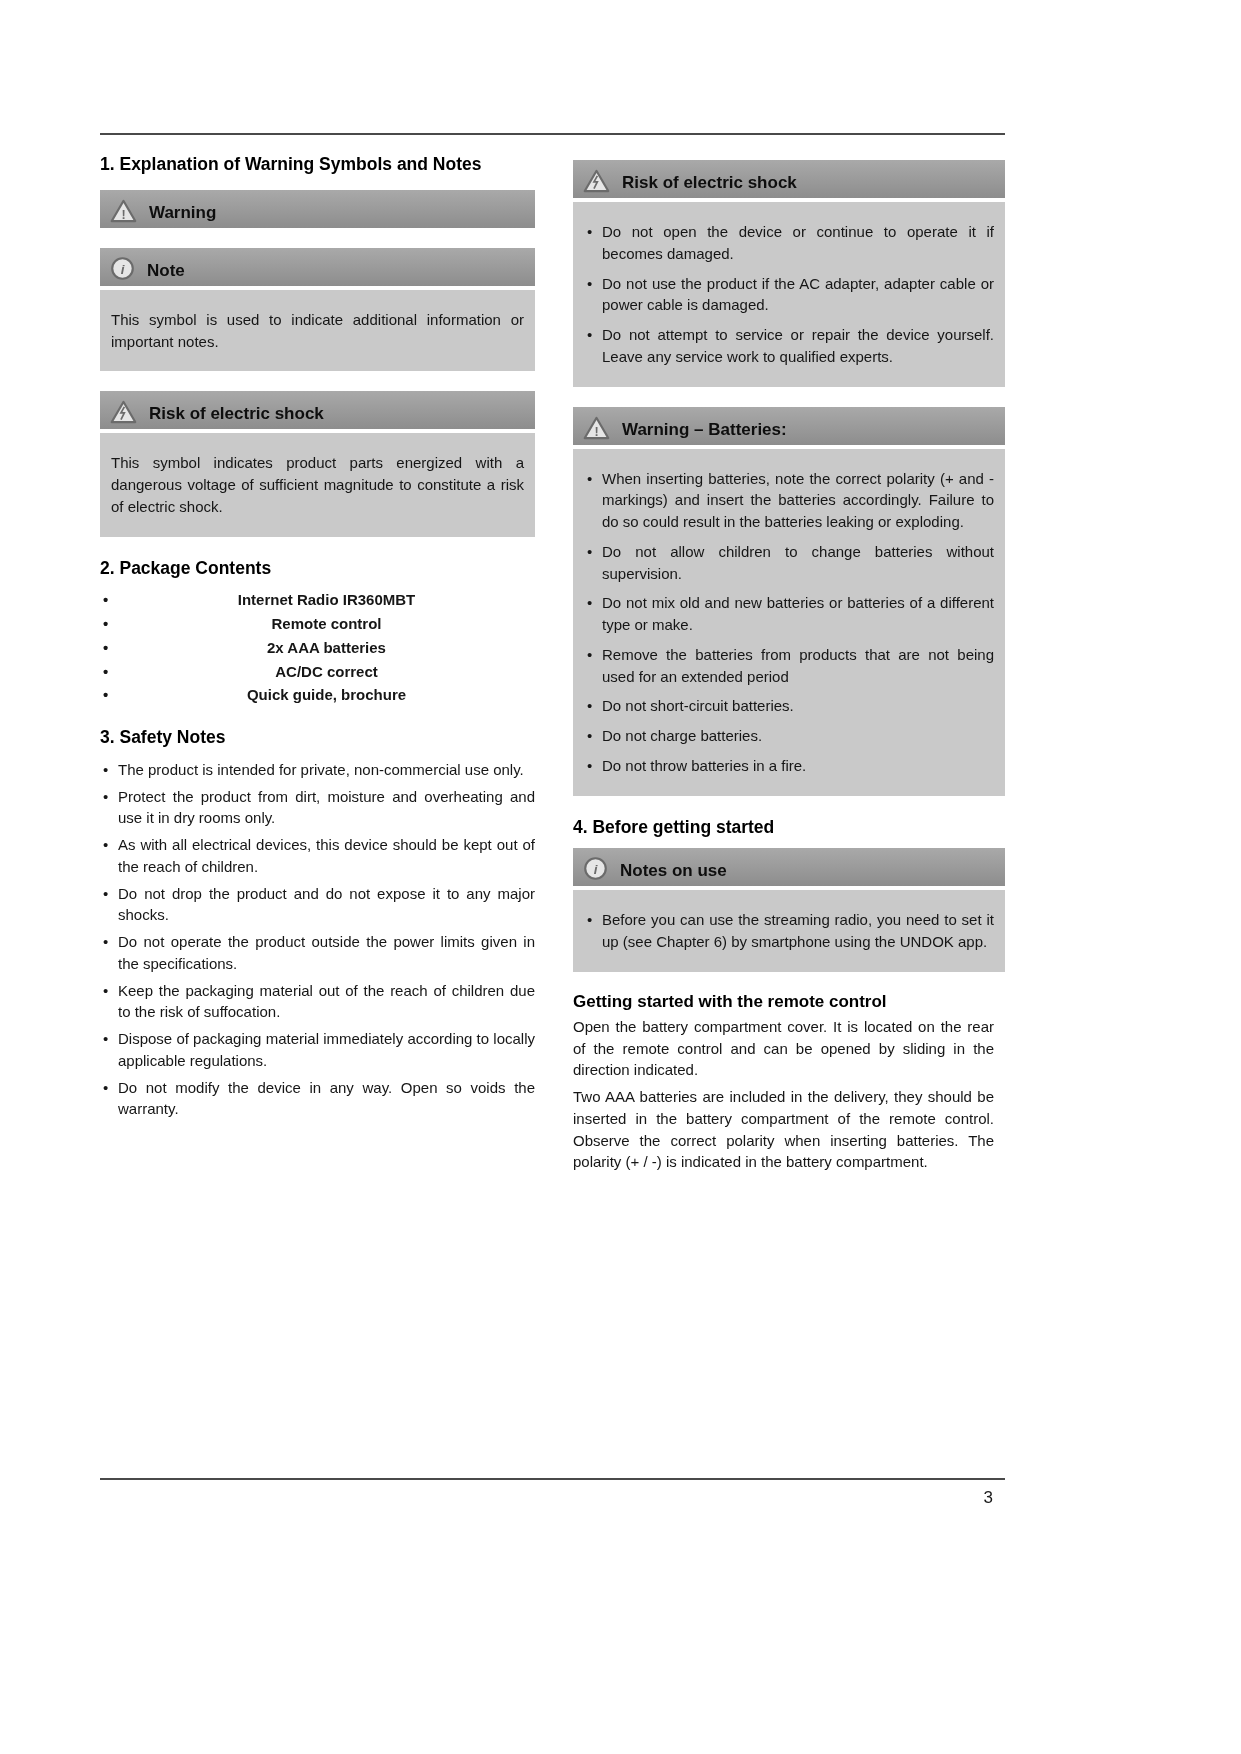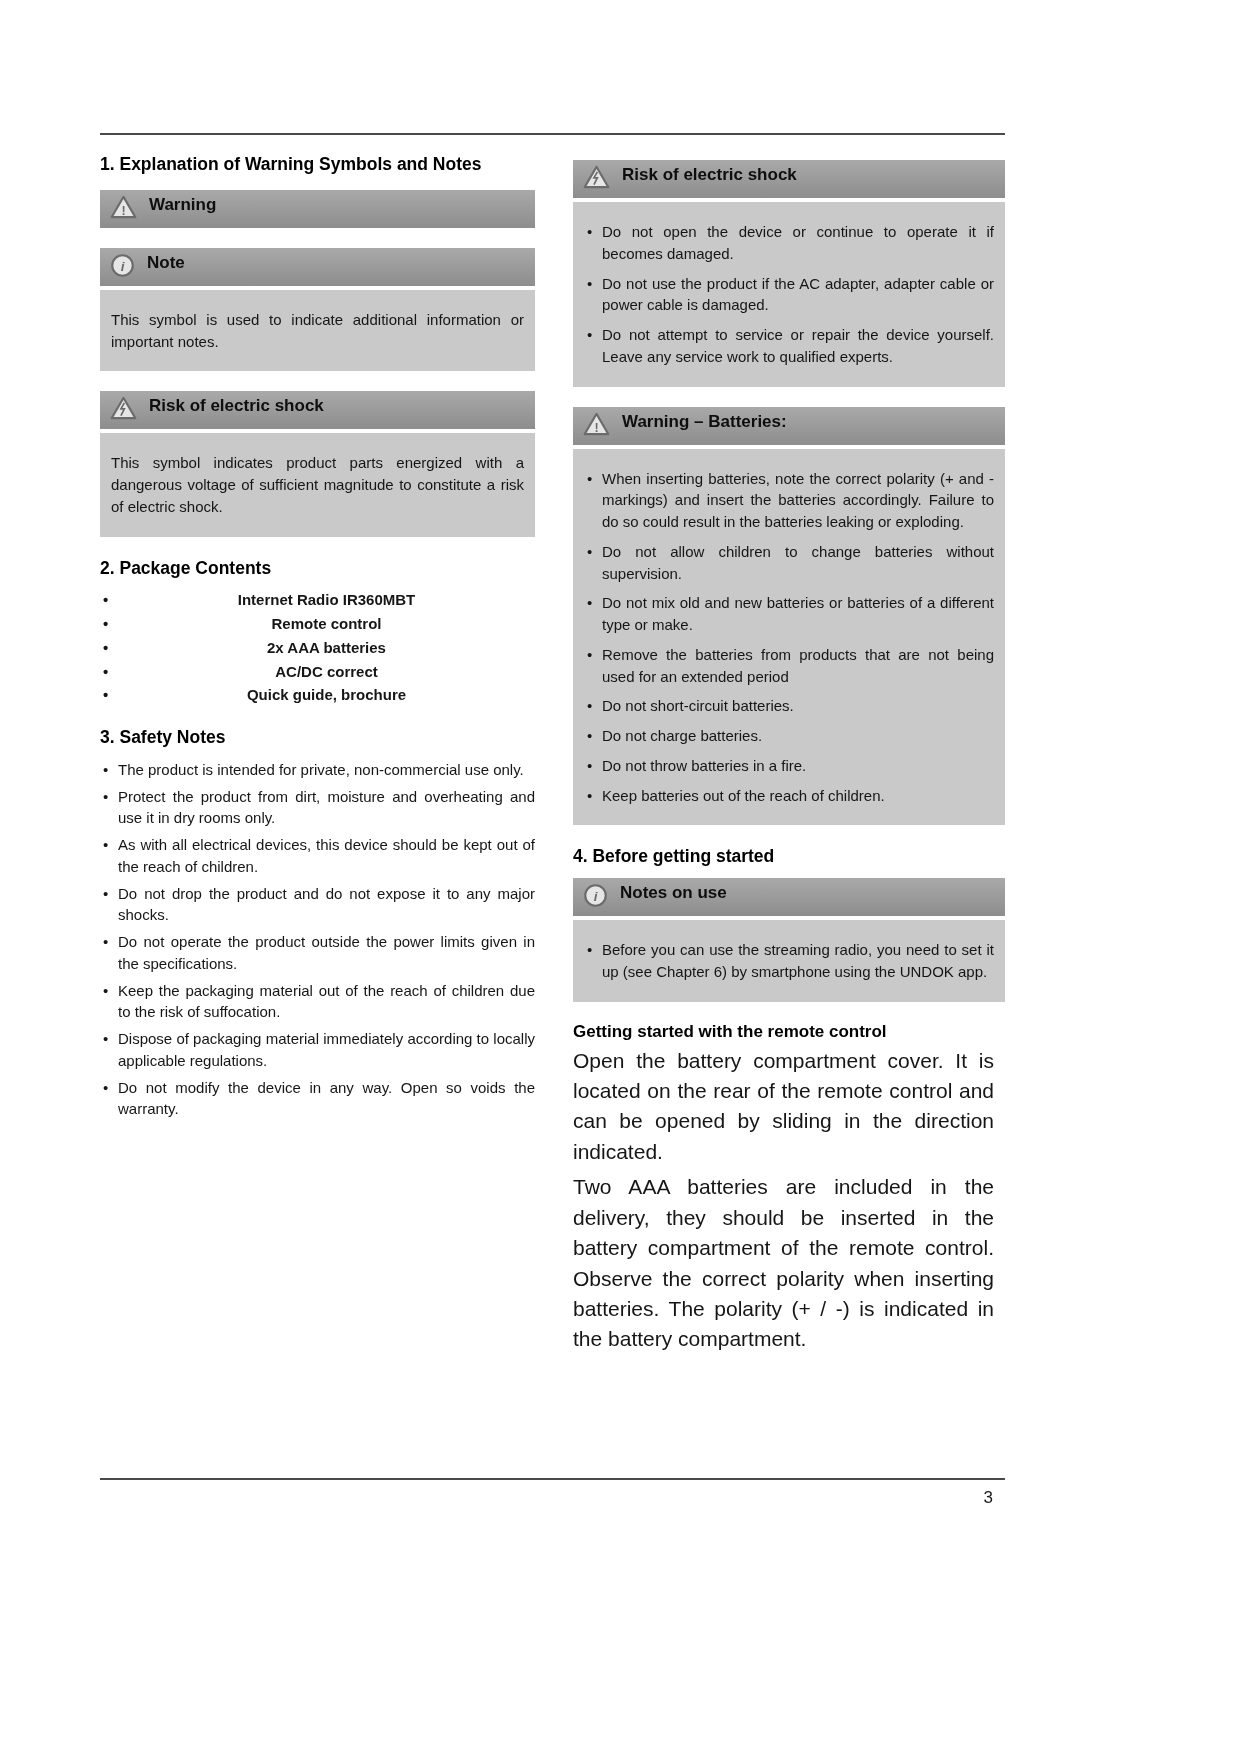--- a/index.html
+++ b/index.html
@@ -28,21 +28,21 @@
   .col-right { width: 432px; }
 
   .section-title {
     font-size: 17.5px; font-weight: bold; color: #000;
     margin: 20px 0 10px 0; line-height: 1.3;
   }
   .section-title.first { margin-top: 3px; }
 
   .box { margin: 14px 0 20px 0; }
   .box-header {
-    display: flex; align-items: flex-start; gap: 12px;
+    display: flex; align-items: flex-end; gap: 12px;
     background: linear-gradient(#a9a9a9, #8d8d8d);
     padding: 5px 10px; min-height: 28px;
   }
   .box-title { font-weight: bold; font-size: 17px; color: #0e0e0e; }
   .box-body {
     background: #c9c9c9; margin-top: 4px;
     padding: 19px 11px; font-size: 15px; line-height: 1.45;
     text-align: justify;
   }
   .icon-wrap { display: inline-flex; align-items: center; flex: 0 0 auto; }
@@ -59,21 +59,21 @@
   ul.blist.tight li { margin-bottom: 2px; text-align: center; font-weight: bold; }
   .box-body ul.blist { padding: 0; }
   .box-body ul.blist li { margin-bottom: 8px; }
   .box-body ul.blist li:last-child { margin-bottom: 0; }
 
   .sub-heading {
     font-size: 17px; font-weight: bold; color: #000;
     margin: 16px 0 4px 0;
   }
   .paras div {
-    font-size: 21px; line-height: 1.45; text-align: justify;
+    font-size: 15px; line-height: 1.45; text-align: justify;
     margin: 0 11px 5px 0;
   }
 </style>
 </head>
 <body>
 
 <div>
   <div class="rule top"></div>
 
   <div class="content">
@@ -180,21 +180,20 @@
         <div class="box-body">
           <ul class="blist">
 
           <li>When inserting batteries, note the correct polarity (+ and - markings) and insert the batteries accordingly. Failure to do so could result in the batteries leaking or exploding.</li>
               <li>Do not allow children to change batteries without supervision.</li>
               <li>Do not mix old and new batteries or batteries of a different type or make.</li>
               <li>Remove the batteries from products that are not being used for an extended period</li>
               <li>Do not short-circuit batteries.</li>
               <li>Do not charge batteries.</li>
               <li>Do not throw batteries in a fire.</li>
-              <li>Keep batteries out of the reach of children.</li>
             </ul>
         </div>
       </div>
 
       <div class="section-title">4. Before getting started</div>
 
       <div class="box" style="margin-top:10px;">
         <div class="box-header">
           <span class="icon-wrap">
             <svg viewBox="0 0 28 28" width="25" height="25" aria-hidden="true">

